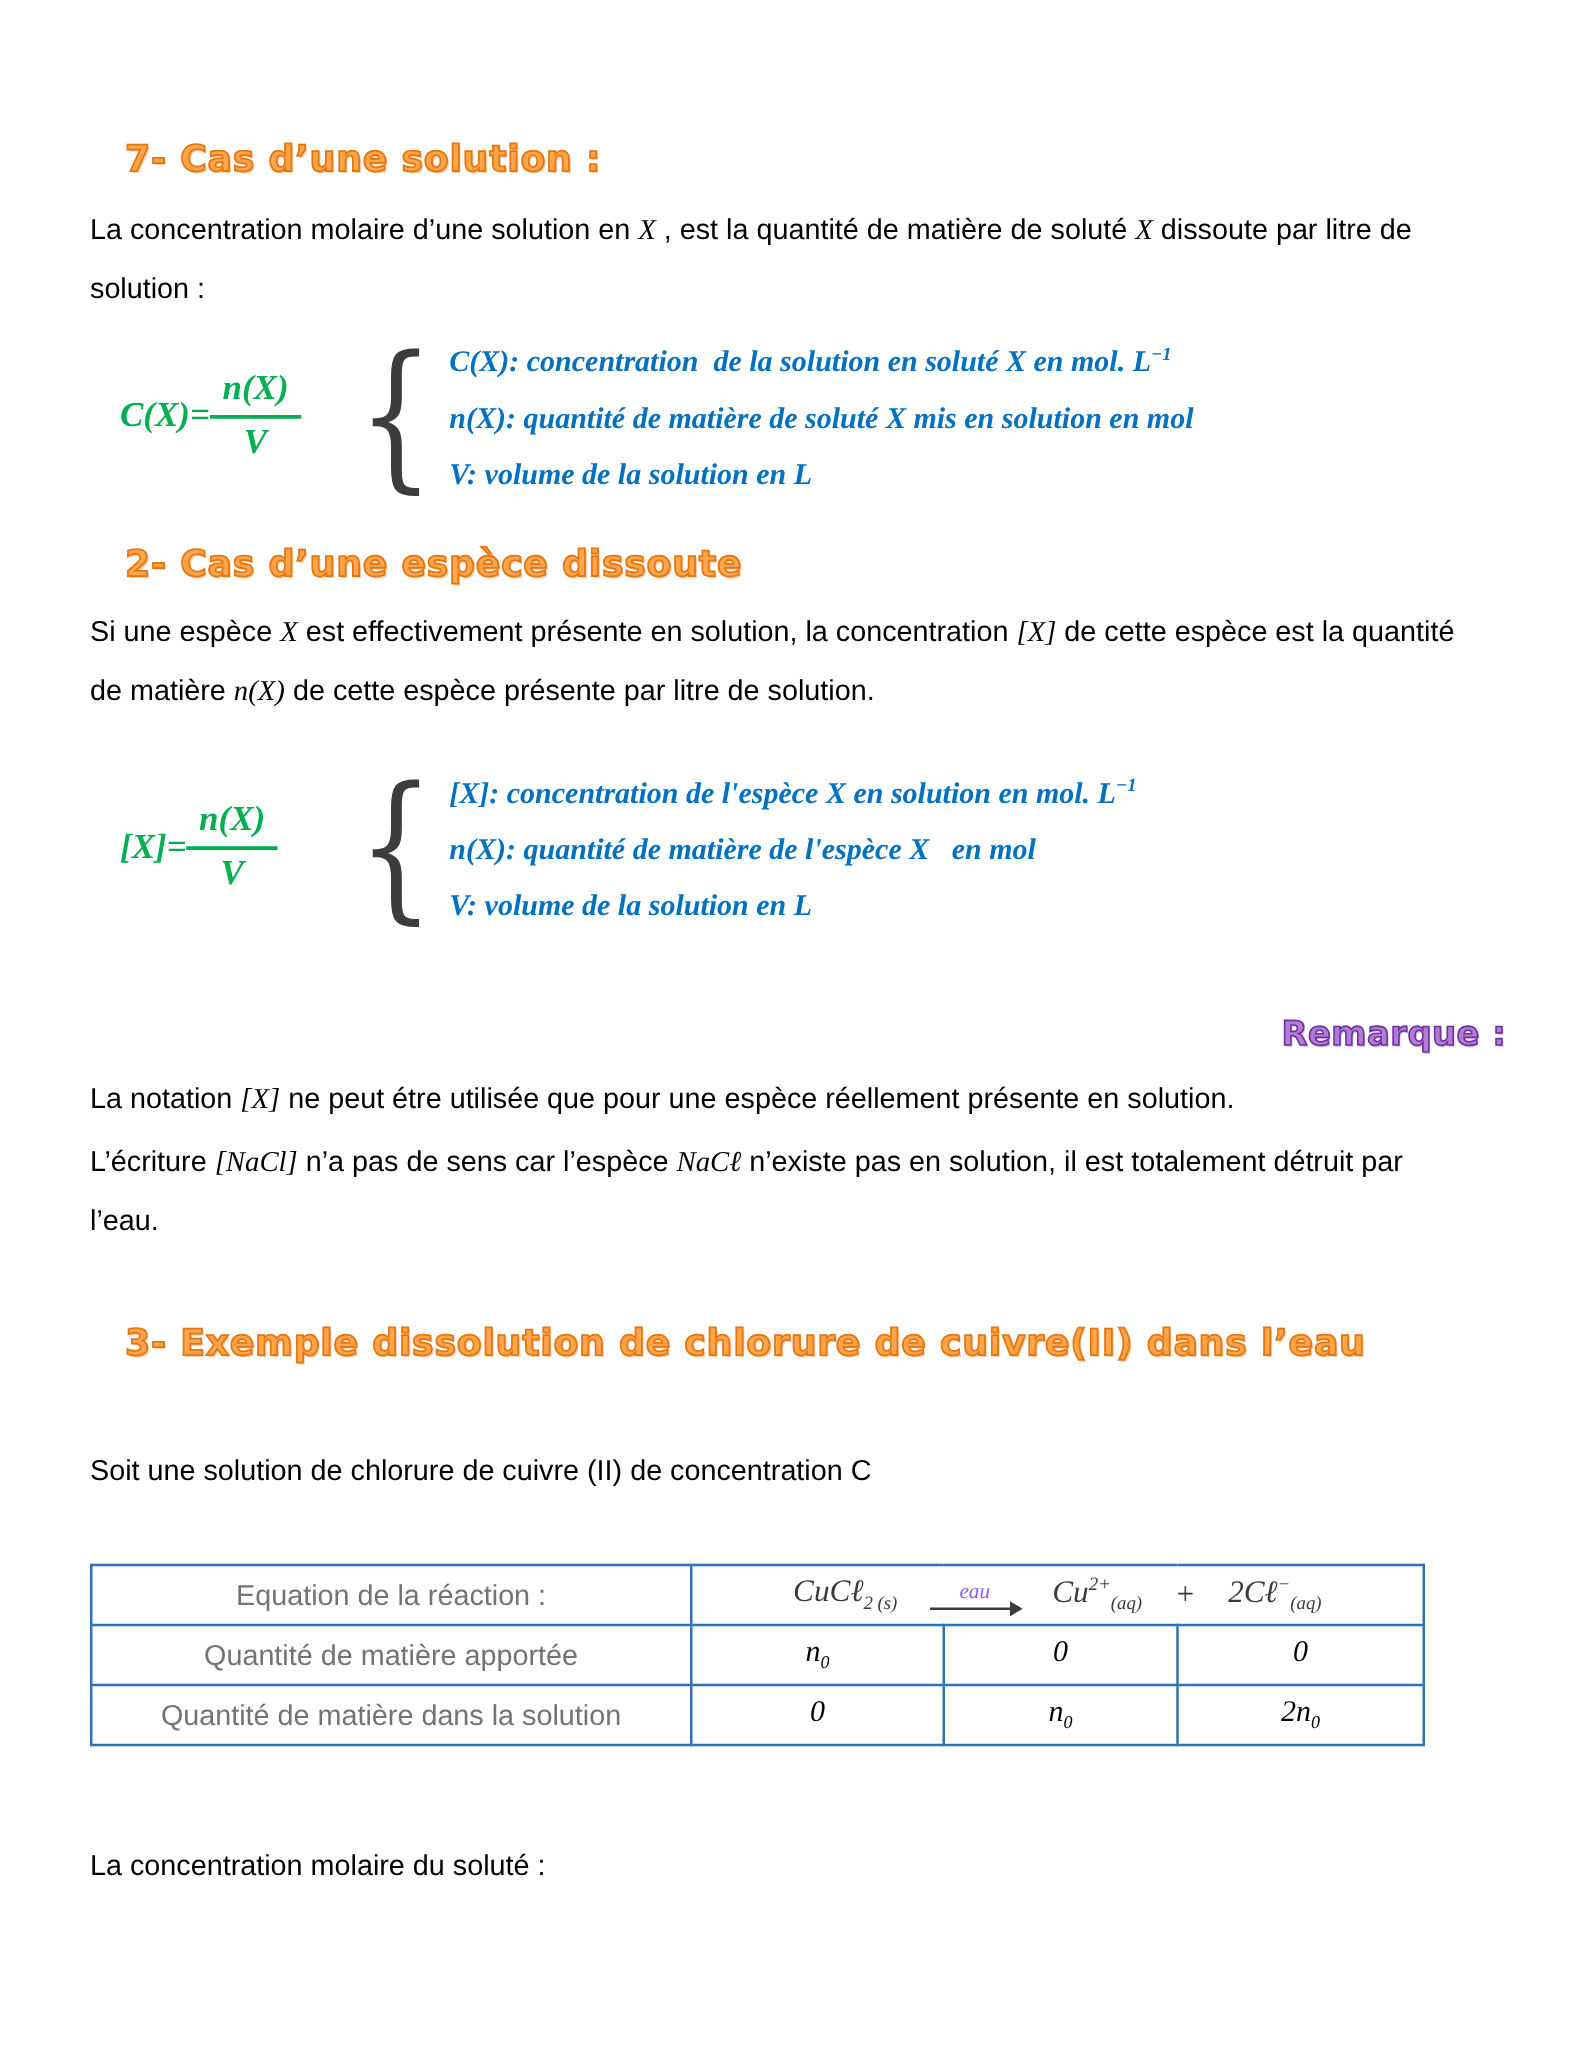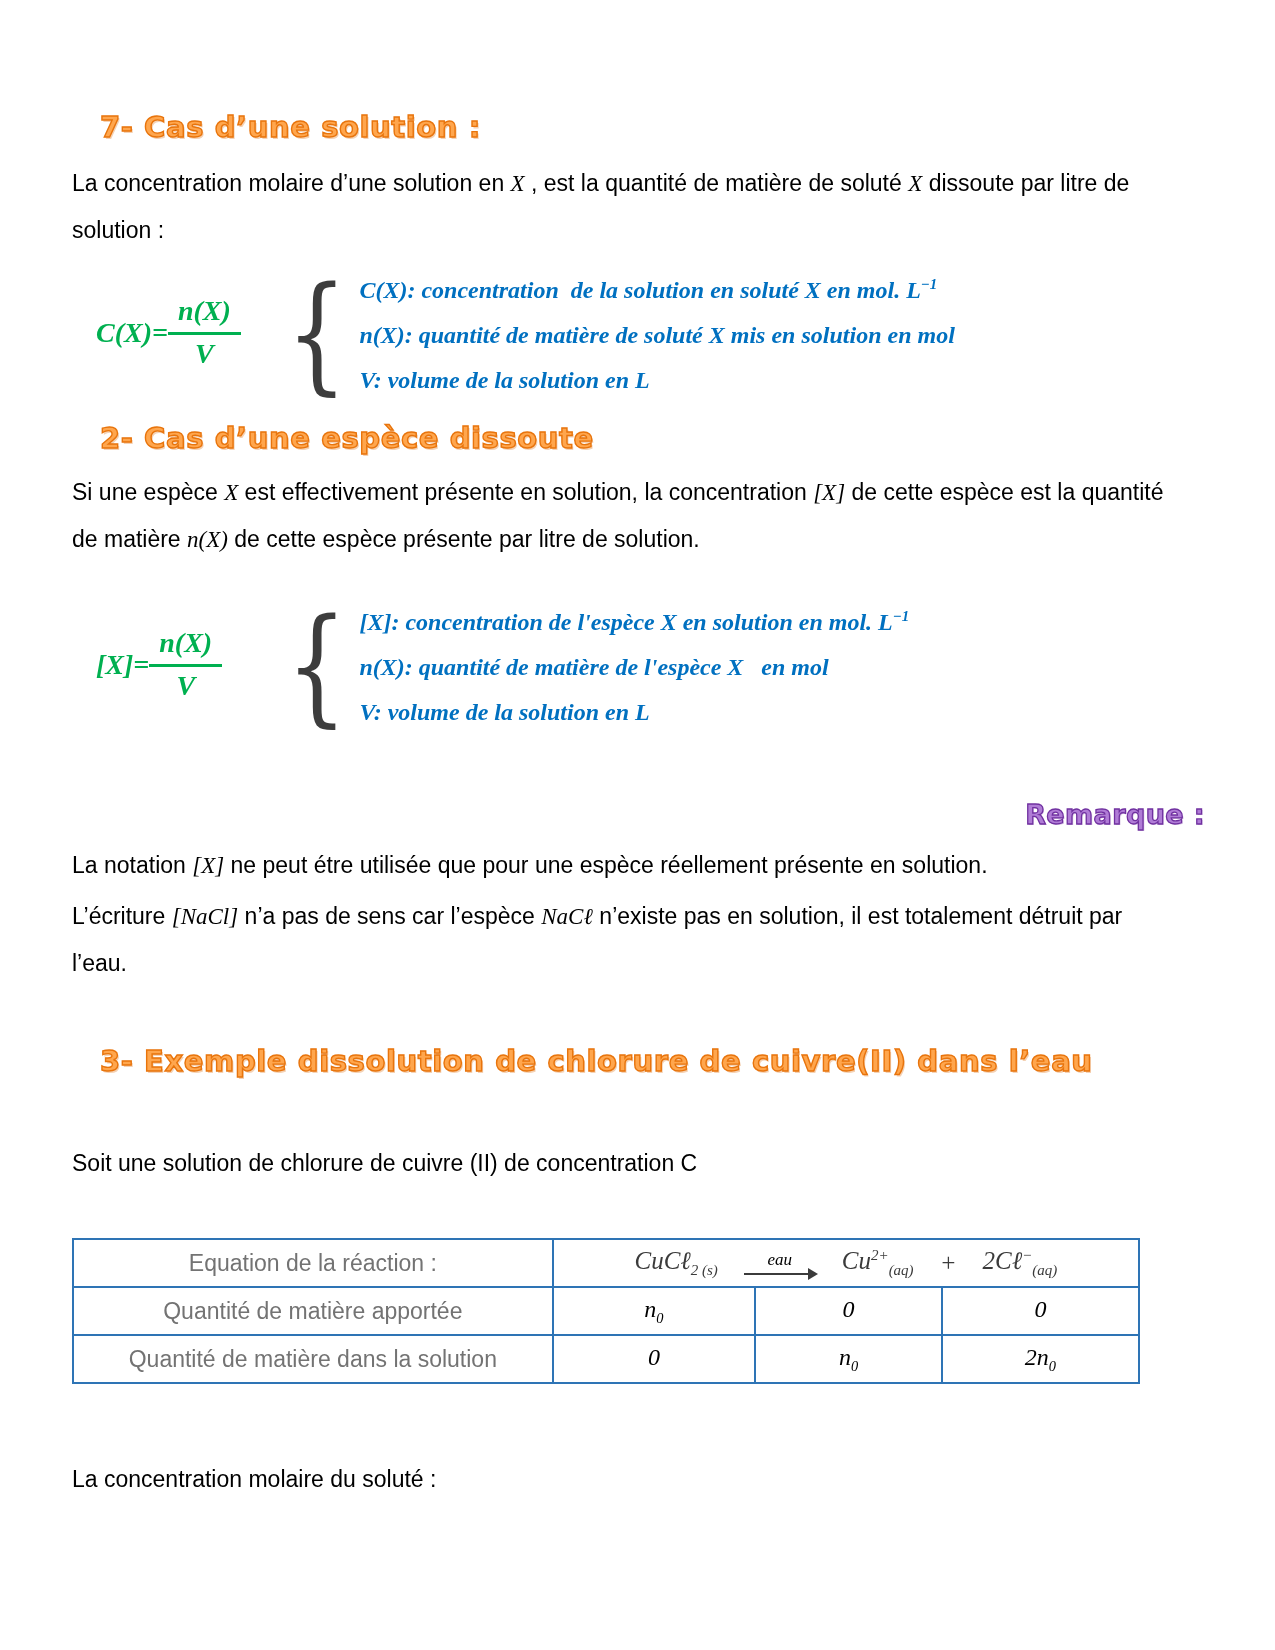--- a/index.html
+++ b/index.html
@@ -64,36 +64,36 @@
     height:48px; vertical-align:middle;
   }
   td.eqn {
     font-family:"Liberation Serif", serif; font-style:italic; color:#3b3b3b;
     font-size:25px; vertical-align:middle;
   }
   .eqn-flex { display:flex; align-items:center; justify-content:center; gap:26px; padding:4px 6px; }
   td.eqn sub, td.val sub { font-size:0.6em; }
   td.eqn sup { font-size:0.6em; }
   .arrow-wrap { display:inline-flex; flex-direction:column; align-items:center; }
-  .arrow-label { font-size:17px; font-style:italic; color:#000000; line-height:1.1; }
+  .arrow-label { font-size:17px; font-style:italic; color:#8b5cf6; line-height:1.1; }
   .arrow-line { width:72px; height:2px; background:#3b3b3b; position:relative; margin-top:4px; }
   .arrow-line::after {
     content:""; position:absolute; right:-2px; top:-5px;
     border-left:10px solid #3b3b3b; border-top:6px solid transparent; border-bottom:6px solid transparent;
   }
   td.val {
     font-family:"Liberation Serif", serif; font-style:italic;
     color:#000000; font-size:24px; text-align:center; vertical-align:middle; height:48px;
   }
 
   
   .mt-h1 { margin-top:10px; }
   .mt-p1 { margin-top:16px; width:1110px; }
   .mt-f1 { margin-top:12px; }
-  .mt-h2 { margin-top:21px; }
+  .mt-h2 { margin-top:34px; }
   .mt-p2 { margin-top:14px; width:1115px; }
   .mt-f2 { margin-top:34px; }
   .mt-rh { margin-top:67px;text-align:right; }
   .mt-r1 { margin-top:12px; width:1110px; }
   .mt-r2 { margin-top:4px;  width:1110px; }
   .mt-h3 { margin-top:58px; }
   .mt-p3 { margin-top:62px; }
   .mt-tb { margin-top:52px; }
   .mt-p4 { margin-top:72px; }
 </style>

